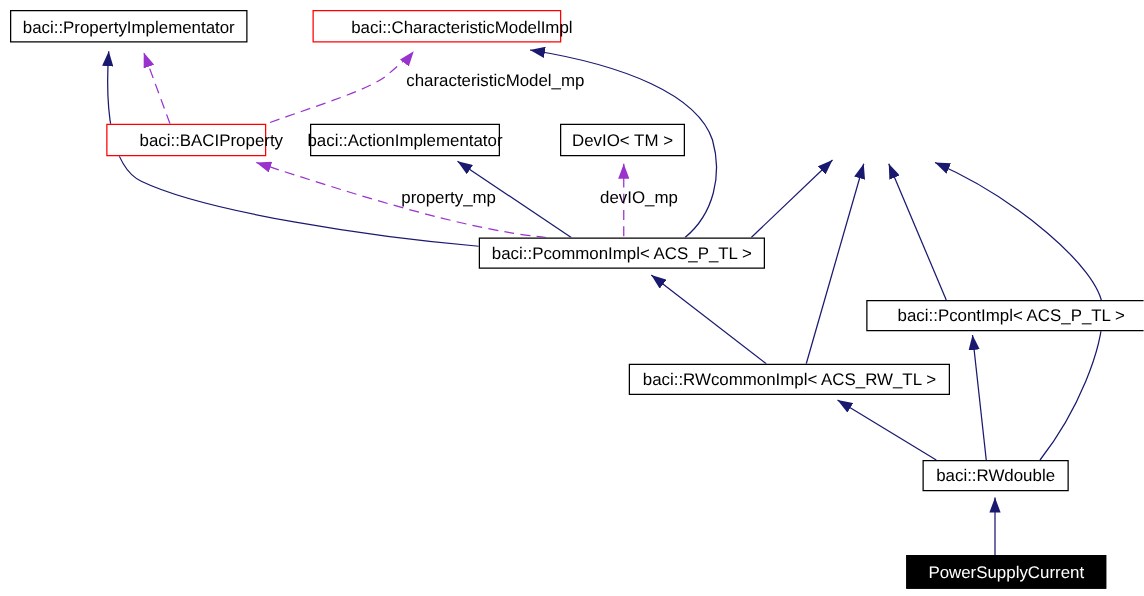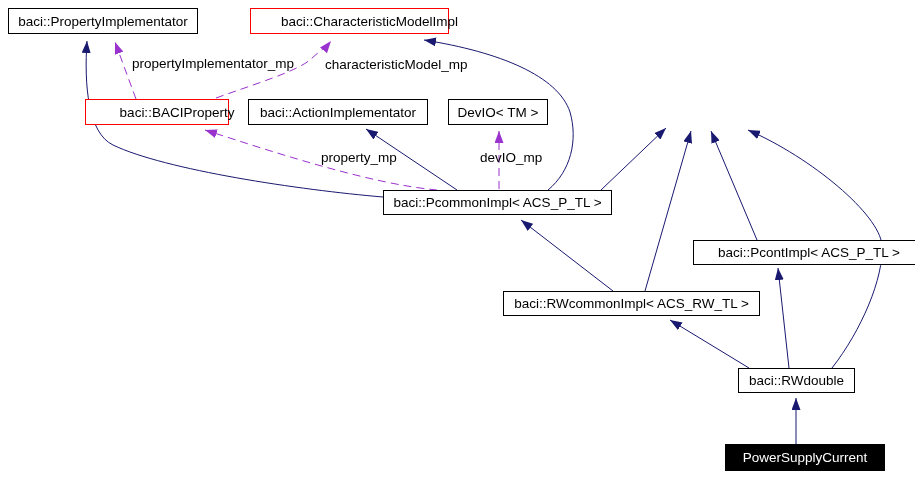--- a/index.html
+++ b/index.html
@@ -69,38 +69,37 @@
     <path d="M 136,99 L 115,42" fill="none" stroke="#9a32cd" stroke-width="1" stroke-dasharray="8 5" marker-end="url(#arrow-purple)"></path>
     <path d="M 216,98 C 255,84 298,71 311,59 C 321,50 327,46 331,41" fill="none" stroke="#9a32cd" stroke-width="1" stroke-dasharray="8 5" marker-end="url(#arrow-purple)"></path>
     <path d="M 437,190 C 372,184 282,155 205,130" fill="none" stroke="#9a32cd" stroke-width="1" stroke-dasharray="8 5" marker-end="url(#arrow-purple)"></path>
     <path d="M 499,189 L 499,131" fill="none" stroke="#9a32cd" stroke-width="1" stroke-dasharray="8 5" marker-end="url(#arrow-purple)"></path>
   </svg>
 
   <div class="node" style="left:8px; top:8px; width:190px; height:26px">baci::PropertyImplementator</div>
 
   <div class="node red" style="left:250px; top:8px; width:199px; height:26px">baci::CharacteristicModelImpl</div>
 
-  <div class="node red" style="left:85px; top:99px; width:144px; height:26px">baci::BACIProperty</div>
+  <div class="node red" style="left:85px; top:99px; width:128px; height:26px">baci::BACIProperty</div>
 
-  <div class="node" style="left:248px; top:99px; width:180px; height:26px">baci::ActionImplementator</div>
+  <div class="node" style="left:248px; top:99px; width:152px; height:26px">baci::ActionImplementator</div>
 
   <div class="node" style="left:448px; top:99px; width:100px; height:26px">DevIO&lt; TM &gt;</div>
 
 
   <div class="node" style="left:383px; top:190px; width:229px; height:25px">baci::PcommonImpl&lt; ACS_P_TL &gt;</div>
 
   <div class="node" style="left:693px; top:240px; width:232px; height:25px">baci::PcontImpl&lt; ACS_P_TL &gt;</div>
 
   <div class="node" style="left:738px; top:368px; width:117px; height:25px">baci::RWdouble</div>
 
   <div class="node" style="left:503px; top:291px; width:257px; height:25px">baci::RWcommonImpl&lt; ACS_RW_TL &gt;</div>
 
   <div class="node current" style="left:725px; top:444px; width:160px; height:27px">PowerSupplyCurrent</div>
 
-  <div class="edge-label" style="left:132px; top:56px">propertyImplementator_mp</div>
 
   <div class="edge-label" style="left:325px; top:57px">characteristicModel_mp</div>
 
   <div class="edge-label" style="left:321px; top:150px">property_mp</div>
 
   <div class="edge-label" style="left:480px; top:150px">devIO_mp</div>
 
 </div>
 
 </body></html>

